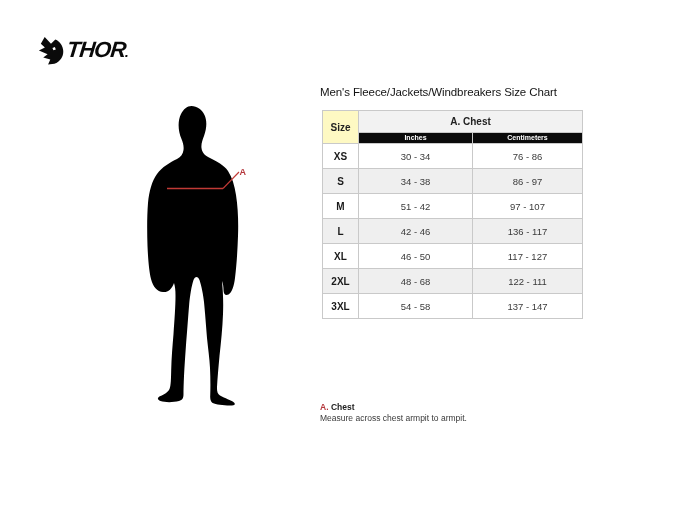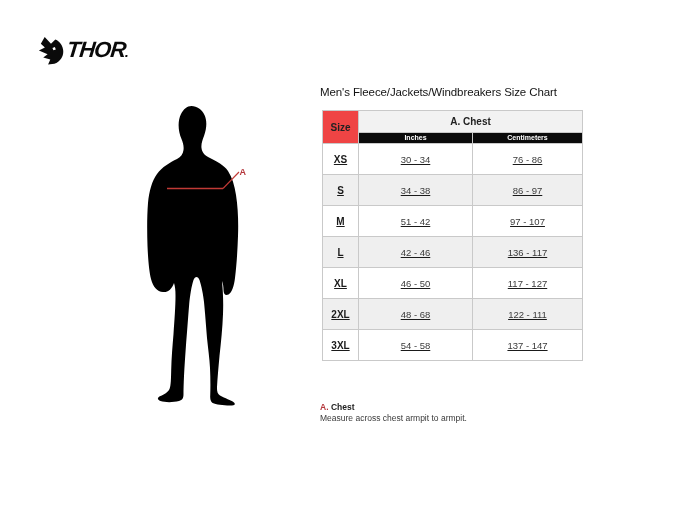--- a/index.html
+++ b/index.html
@@ -23,24 +23,24 @@
     color:#141414;letter-spacing:-0.1px;white-space:nowrap;
   }
   table.size-table{
     position:absolute;left:322px;top:110px;width:260px;border-collapse:collapse;
     table-layout:fixed;border:1px solid #9a9a9a;background:#fff;
   }
   .size-table th,.size-table td{border:1px solid #c9c9c9;text-align:center;vertical-align:middle;padding:0;}
   .size-table col.c-size{width:36px;}
   .size-table col.c-in{width:114px;}
   .size-table col.c-cm{width:110px;}
-  th.size-head{background:#ef4444;font-size:10px;font-weight:bold;color:#222;margin-left:8px;}
+  th.size-head{background:#fef9c3;font-size:10px;font-weight:bold;color:#222;margin-left:8px;}
   th.chest-head{background:#f2f2f2;font-size:10px;font-weight:bold;color:#222;height:21px;}
   th.sub-head{background:#0b0b0b;color:#ffffff;font-size:7px;font-weight:bold;height:10px;line-height:10px;}
-  .size-table tbody tr{height:31px;text-decoration:underline;}
+  .size-table tbody tr{height:25px;}
   .size-table tbody tr:nth-child(even){background:#efefef;}
   .size-table td{font-size:9.5px;color:#3a3a3a;}
   .size-table td.size-cell{font-size:10px;font-weight:bold;color:#1a1a1a;}
   .howto-heading{
     position:absolute;left:320px;top:382px;font-size:11.5px;font-weight:bold;color:#141414;white-space:nowrap;
   }
   .measure-label{position:absolute;left:320px;top:402px;font-size:8.5px;font-weight:bold;color:#222;}
   .measure-label .letter{color:#b5373c;}
   .measure-text{position:absolute;left:320px;top:413px;font-size:8.5px;color:#3a3a3a;}
   .disclaimer{position:absolute;left:26px;top:473px;font-size:7.5px;line-height:9.5px;color:#1a1a1a;}

